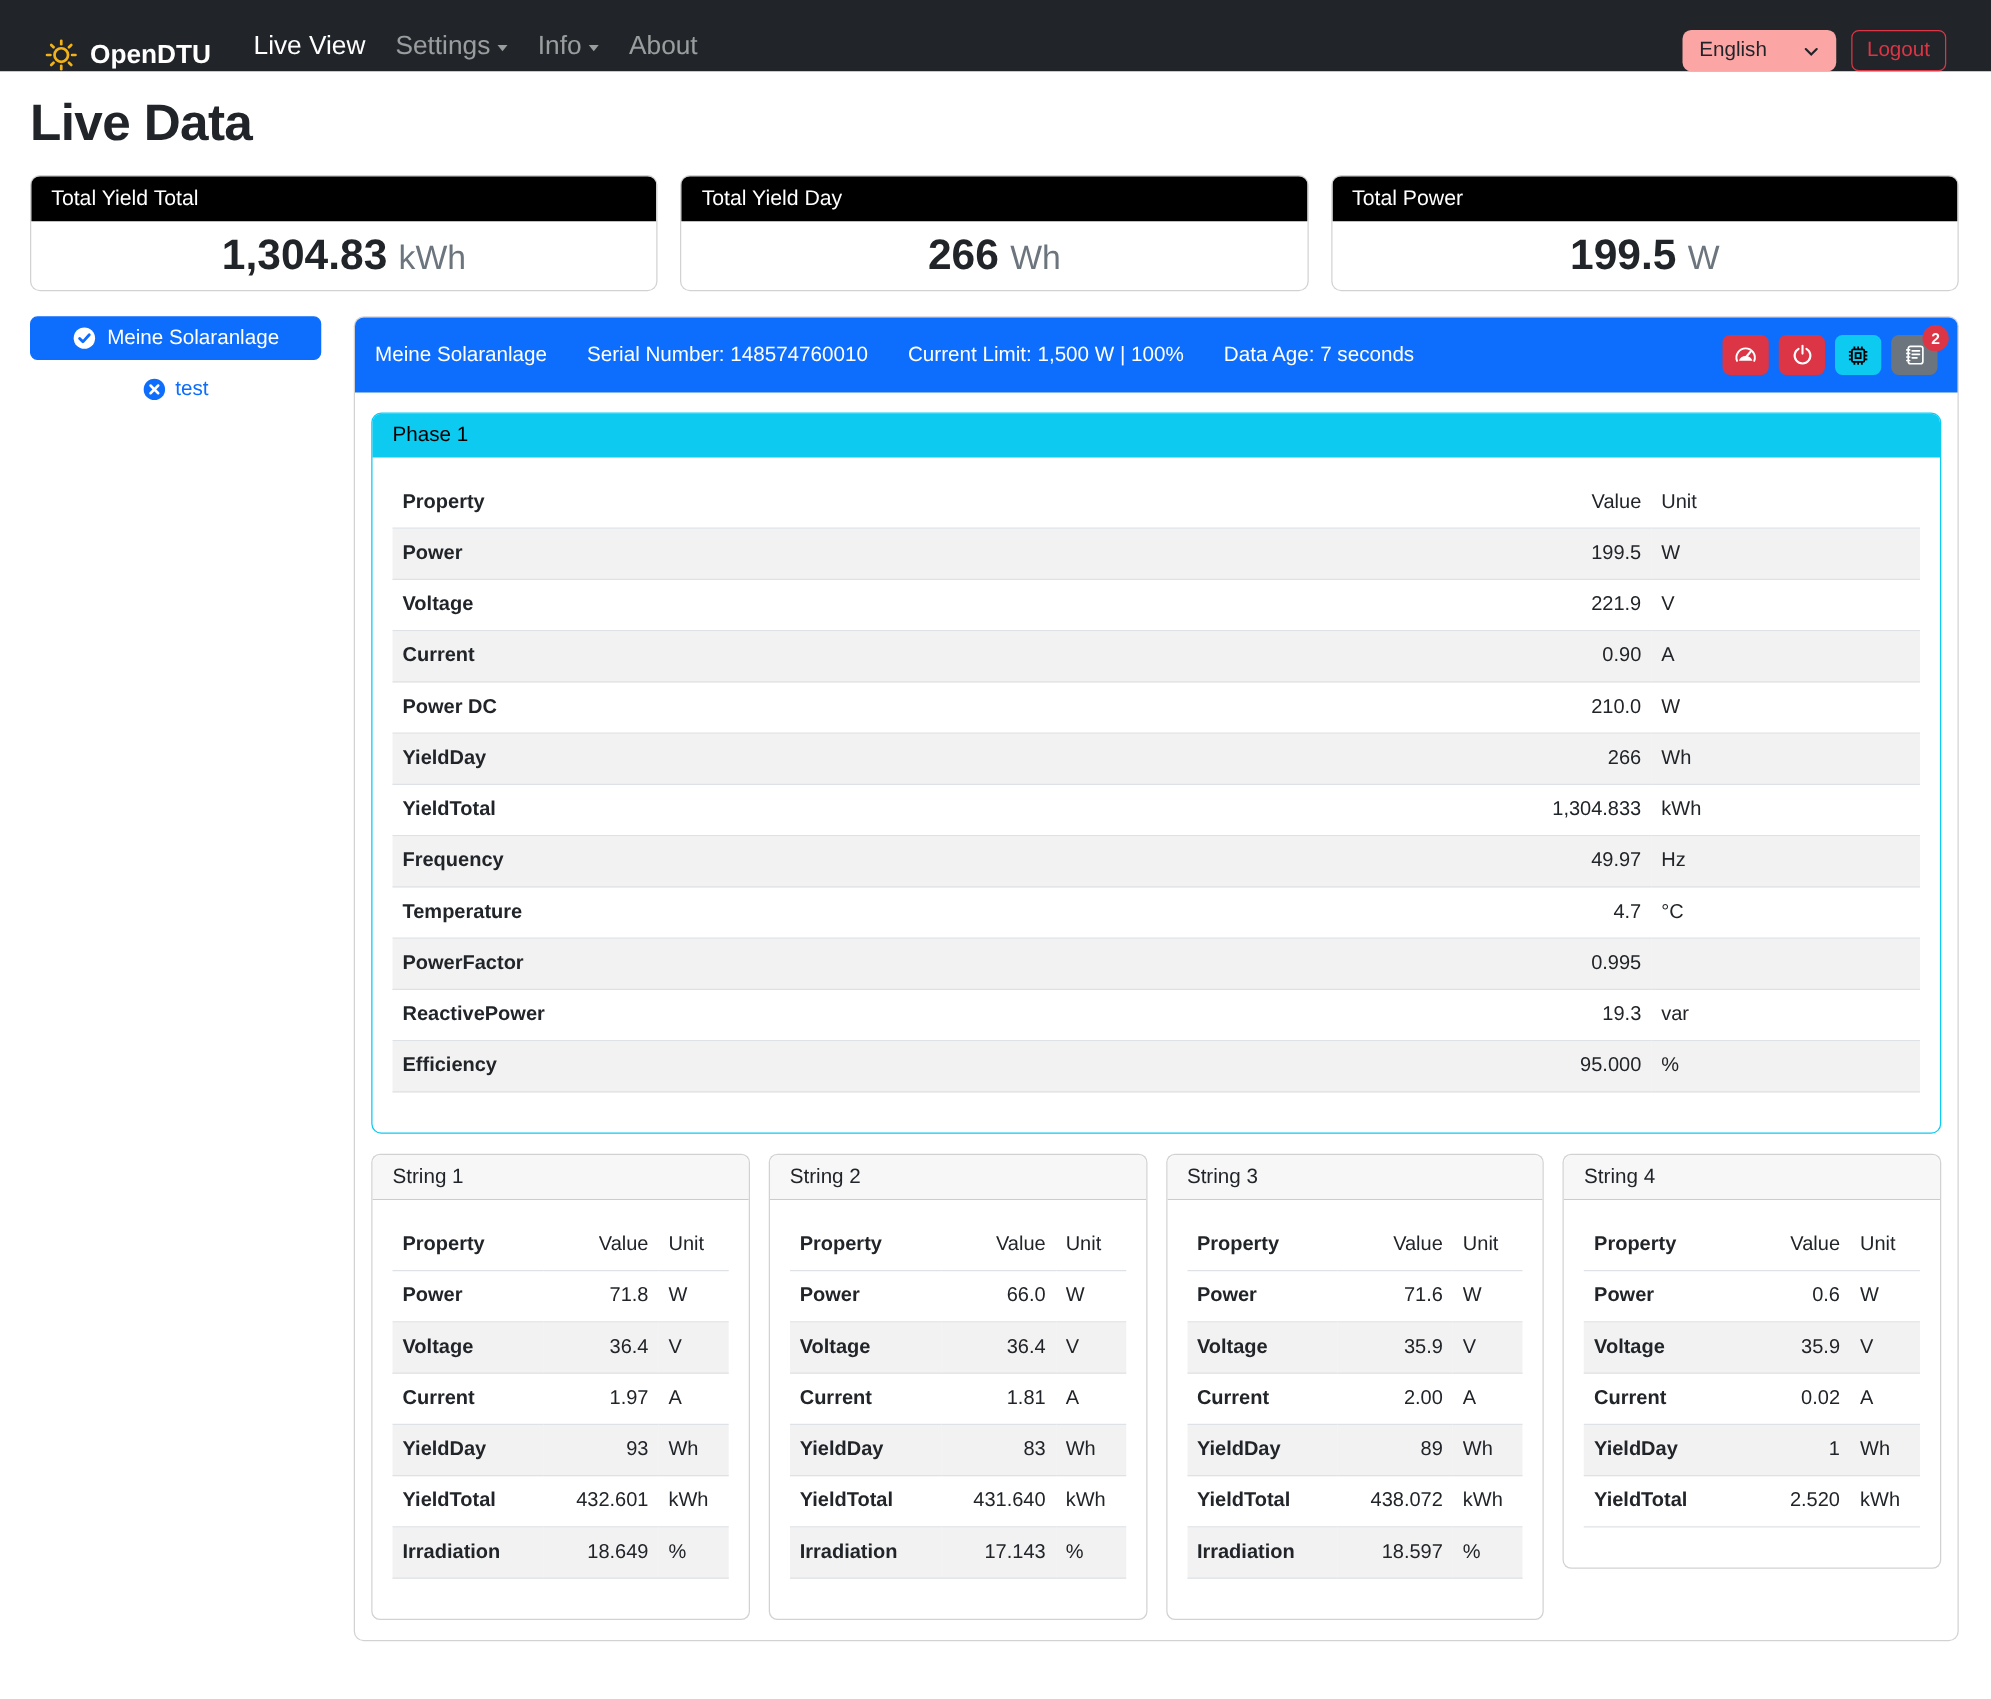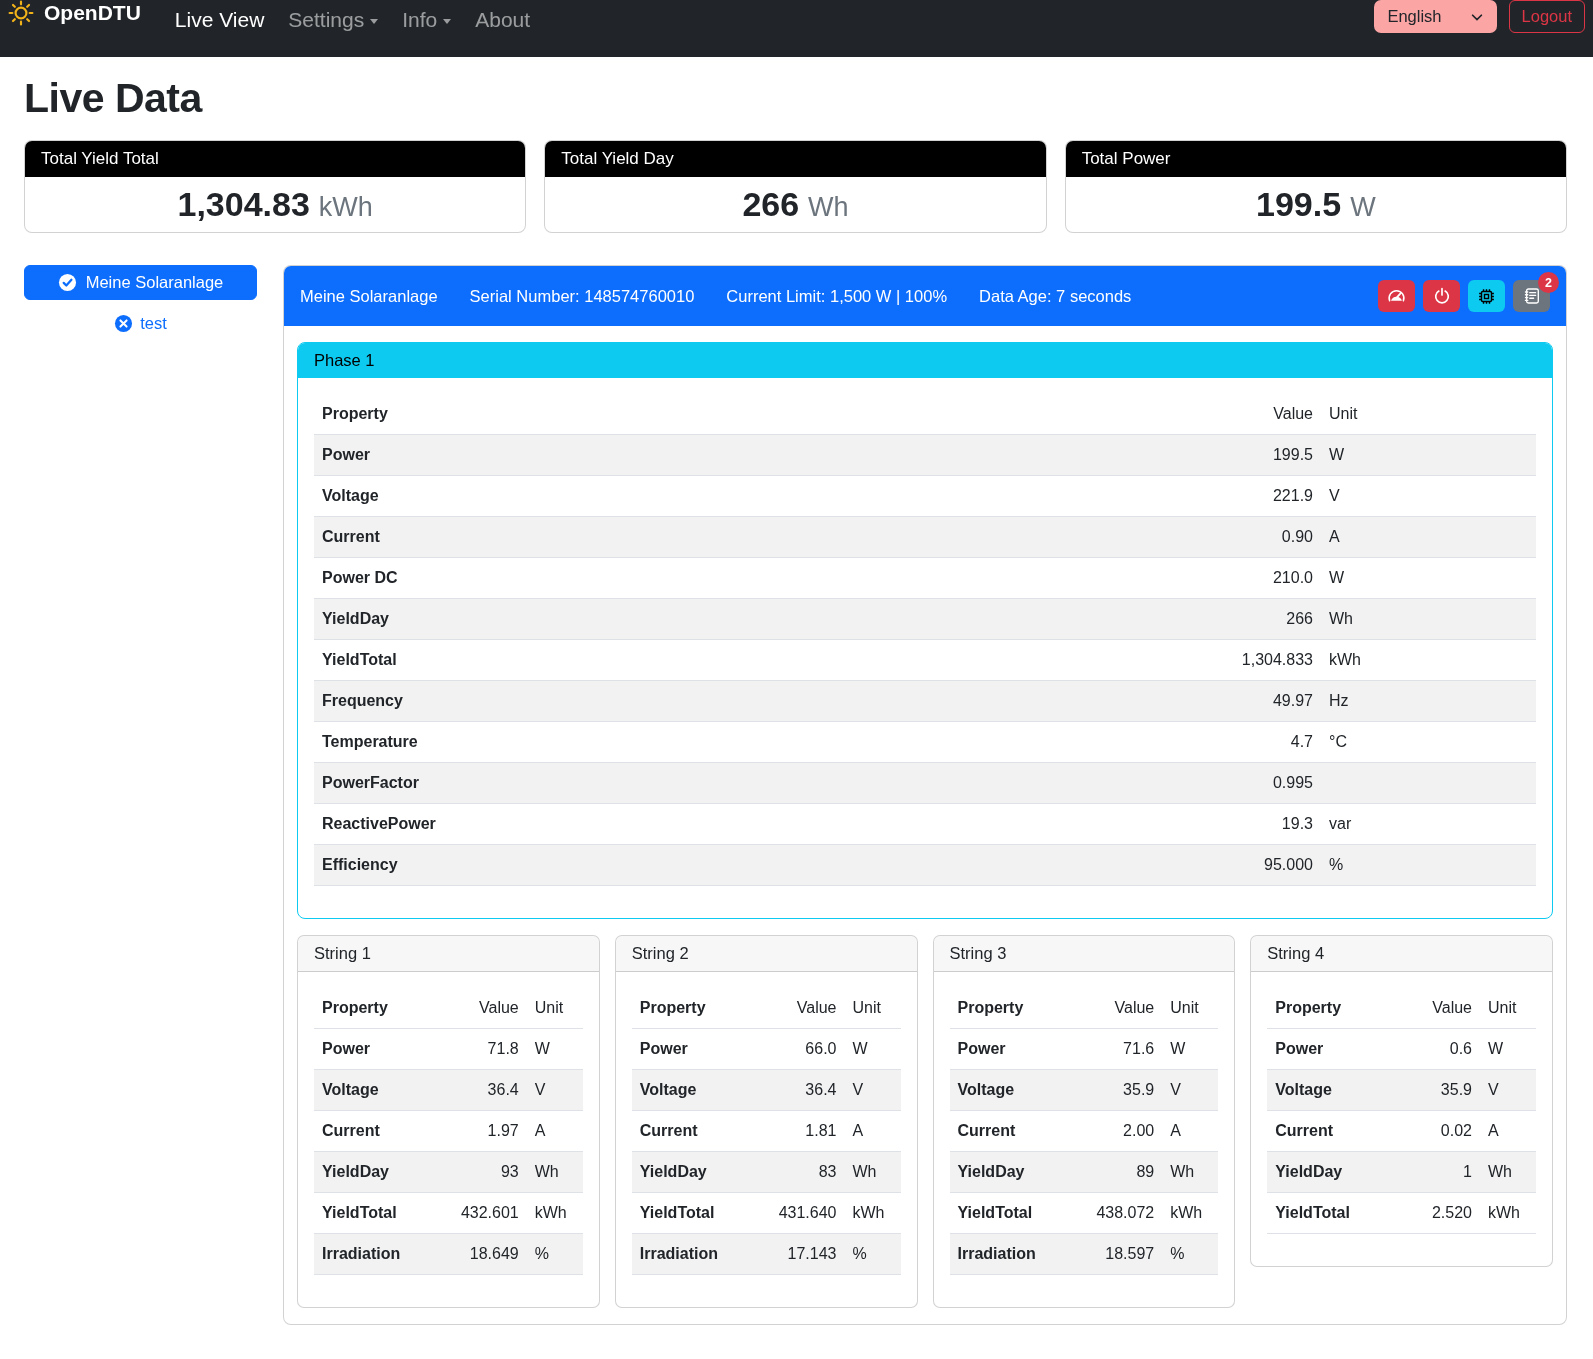--- a/index.html
+++ b/index.html
@@ -1,20 +1,20 @@
 <!DOCTYPE html>
 <html><head>
 <meta charset="utf-8">
 <style>
   * { box-sizing: border-box; margin: 0; padding: 0; }
   html,body { background:#fff; font-family:"Liberation Sans", sans-serif; color:#212529; }
   body { width:1593px; min-height:1359px; }
 
   
-  .navbar { height:57px; background:#212529; display:flex; align-items:flex-start; padding:0 8px; }
+  .navbar { height:57px; background:#212529; display:flex; align-items:flex-end; padding:0 36px; }
   .brand { display:flex; align-items:center; gap:10px; color:#fff; font-size:21px; font-weight:700; cursor:pointer; }
   .nav-links { display:flex; align-items:center; margin-left:22px; }
   .nav-link { color:rgba(255,255,255,.55); font-size:21px; padding:8px 8px; margin:0 4px; cursor:pointer; display:flex; align-items:center; gap:6px; }
   .nav-link.active { color:#fff; }
   .caret { width:0; height:0; border-left:4.5px solid transparent; border-right:4.5px solid transparent; border-top:5px solid currentColor; display:inline-block; margin-top:2px; }
   .nav-right { margin-left:auto; display:flex; align-items:center; gap:12px; }
   .lang-select { background:#fca5a5; color:#212529; border-radius:7px; padding:7px 13px; font-size:16.5px; display:flex; align-items:center; gap:28px; cursor:pointer; }
   .logout-btn { background:transparent; border:1px solid #dc3545; color:#dc3545; border-radius:6px; padding:6px 12px; font-size:16.5px; font-family:inherit; cursor:pointer; }
 
   
@@ -23,21 +23,21 @@
 
   .summary-row { display:grid; grid-template-columns:repeat(3,1fr); gap:18px; }
   .card { border:1px solid rgba(0,0,0,.175); border-radius:8px; background:#fff; overflow:visible; }
   .summary-card { overflow:hidden; }
   .summary-card .card-header { background:#000000; color:#fff; padding:8px 16px; font-size:17px; }
   .summary-card .card-body { padding:8px 16px; text-align:center; }
   .summary-value { font-size:34px; font-weight:600; color:#212529; }
   .summary-unit { font-size:27px; font-weight:400; color:#6c757d; margin-left:9px; }
 
   
-  .main-row { display:grid; grid-template-columns:233px 1fr; gap:26px; margin-top:32px; align-items:start; }
+  .main-row { display:grid; grid-template-columns:233px 1fr; gap:26px; margin-top:20px; align-items:start; }
 
   .inv-select-btn { width:100%; background:#0d6efd; border:1px solid #0d6efd; color:#fff; border-radius:6px; padding:7px 12px; font-size:16.5px; font-family:inherit; display:flex; align-items:center; justify-content:center; gap:9px; cursor:pointer; }
   .inv-alt { margin-top:14px; display:flex; align-items:center; justify-content:center; gap:7px; color:#0d6efd; font-size:16.5px; cursor:pointer; }
 
   
   .inverter-card { border-radius:8px; }
   .inverter-header { background:#0d6efd; color:#fff; border-radius:7px 7px 0 0; padding:14px 16px; display:flex; align-items:center; gap:32px; font-size:16.5px; }
   .inverter-actions { margin-left:auto; display:flex; gap:8px; }
   .icon-btn { position:relative; border:none; border-radius:6px; width:37px; height:32px; display:flex; align-items:center; justify-content:center; cursor:pointer; }
   .icon-btn.danger { background:#dc3545; color:#fff; }

